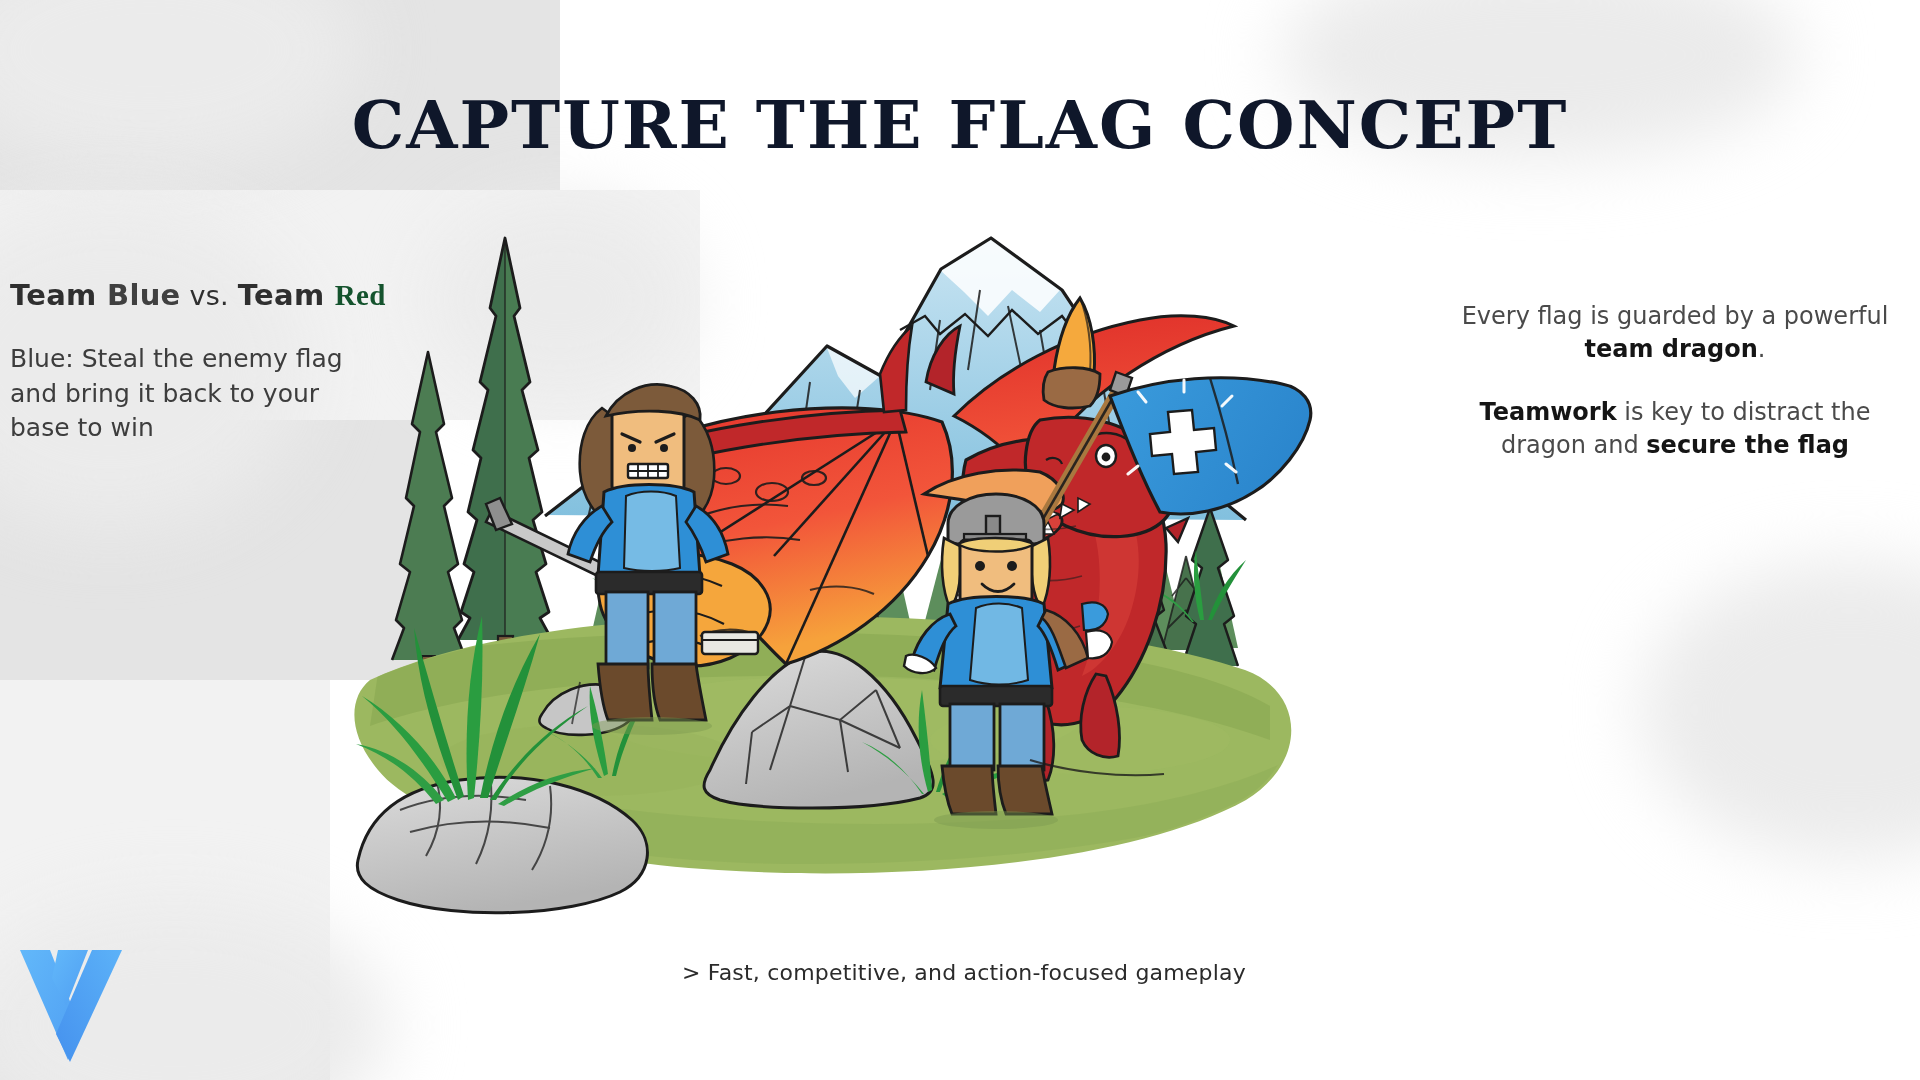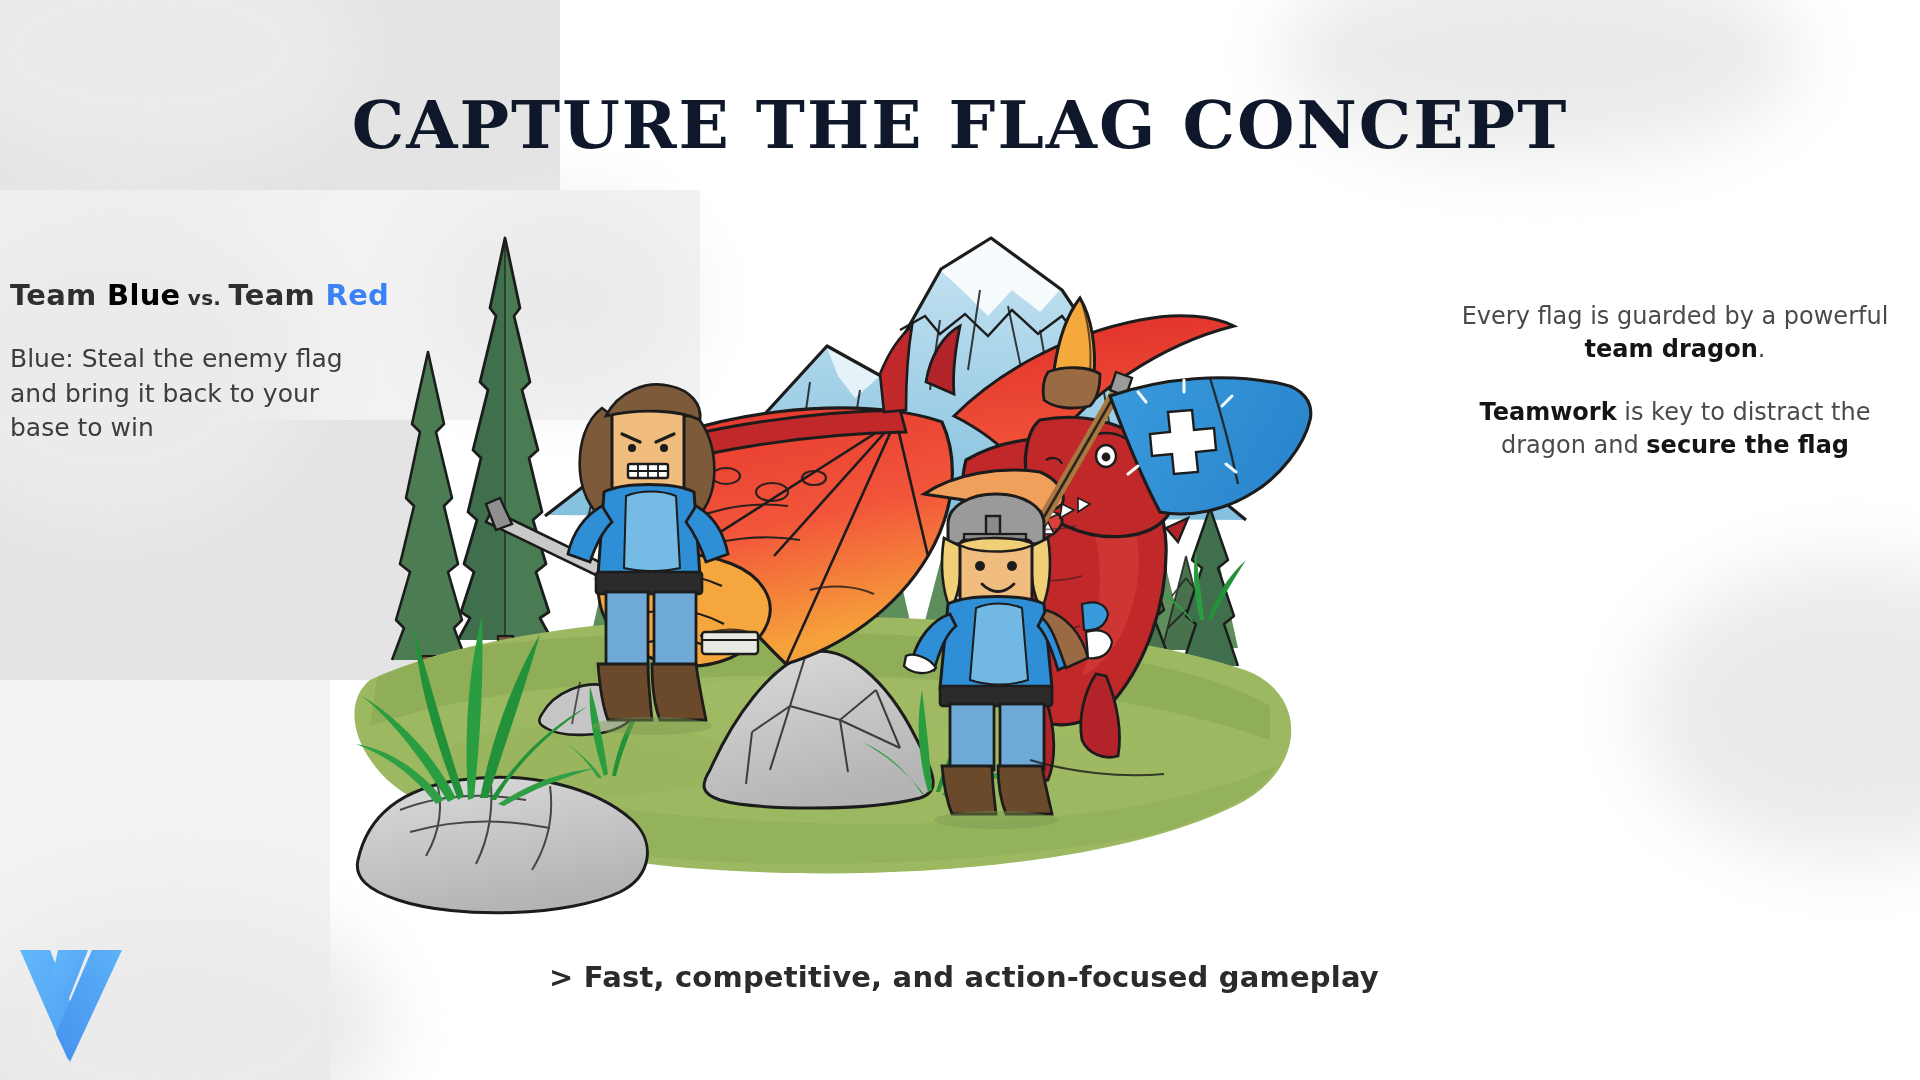--- a/index.html
+++ b/index.html
@@ -52,23 +52,23 @@
     left:10px; top:278px;
     width:420px;
   }
   #teams {
     font-size:29px;
     font-weight:bold;
     letter-spacing:.3px;
     white-space:nowrap;
     color:#2f2f2f;
   }
-  #teams .blue { color:#000000; }
-  #teams .red  { color:#3b82f6; }
-  #teams .vs   { font-weight:bold; font-size:20px; }
+  #teams .blue { color:#404040; }
+  #teams .red  { color:#14532d;font-family:Liberation Serif, serif; }
+  #teams .vs   { font-weight:normal; font-size:27px; }
   #goal {
     margin-top:30px;
     font-size:25px;
     line-height:1.38;
     color:#3d3d3d;
     width:375px;
   }
 
   #right-col {
     position:absolute;
@@ -83,22 +83,22 @@
     text-align:center;
   }
   .rp b { color:#151515; font-weight:bold; }
   #rp3 { }
 
   #tagline {
     position:absolute;
     left:8px; right:0; top:960px;
     text-align:center;
     font-family:"DejaVu Sans", sans-serif;
-    font-size:29px;
-    font-weight:bold;
+    font-size:22px;
+    font-weight:normal;
     color:#2b2b2b;
     letter-spacing:.2px;
     white-space:nowrap;
   }
 
   
   #logo {
     position:absolute;
     left:18px; top:940px;
     width:106px; height:124px;

